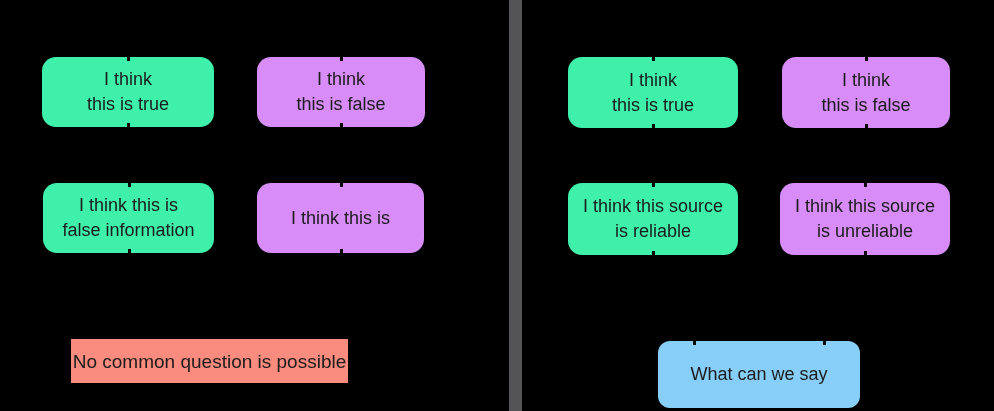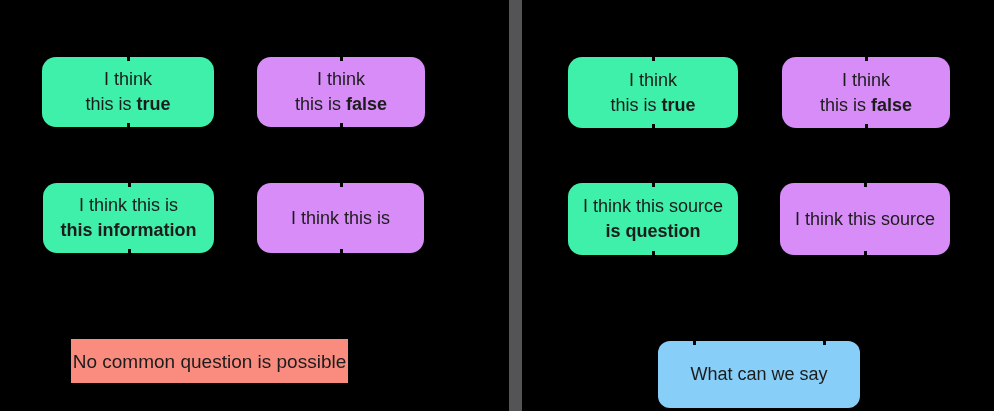--- a/index.html
+++ b/index.html
@@ -18,21 +18,21 @@
   .box{
     position:absolute;
     display:flex;flex-direction:column;
     align-items:center;justify-content:center;
     text-align:center;
     color:#1c1c1c;
     font-size:18px;line-height:25px;
     border-radius:14px;
     white-space:nowrap;
   }
-  .box b{font-weight:bold;}
+  .box b{font-weight:normal;}
   
   .pos-l1{left:42px;top:57px;width:172px;height:70px;}
   .pos-l2{left:257px;top:57px;width:168px;height:70px;}
   .pos-l3{left:43px;top:183px;width:171px;height:70px;}
   .pos-l4{left:257px;top:183px;width:167px;height:70px;}
   .pos-r1{left:568px;top:57px;width:170px;height:71px;}
   .pos-r2{left:782px;top:57px;width:168px;height:71px;}
   .pos-r3{left:568px;top:183px;width:170px;height:72px;}
   .pos-r4{left:780px;top:183px;width:170px;height:72px;}
   
@@ -65,21 +65,21 @@
   <div class="box pos-l2" style="background: rgb(215, 140, 247);">
     <span class="notch notch-top"></span>
     <div>I think</div>
     <div><span>this is </span><b>false</b></div>
     <span class="notch notch-bottom"></span>
   </div>
 
   <div class="box pos-l3" style="background: rgb(62, 240, 169);">
     <span class="notch notch-top"></span>
     <div>I think this is</div>
-    <div><span></span><b>this information</b></div>
+    <div><span></span><b>false information</b></div>
     <span class="notch notch-bottom"></span>
   </div>
 
   <div class="box pos-l4" style="background: rgb(215, 140, 247);">
     <span class="notch notch-top"></span>
     <div>I think this is</div>
     <span class="notch notch-bottom"></span>
   </div>
 
   <div class="box pos-salmon" style="background: rgb(250, 139, 127);">
@@ -98,27 +98,28 @@
   <div class="box pos-r2" style="background: rgb(215, 140, 247);">
     <span class="notch notch-top"></span>
     <div>I think</div>
     <div><span>this is </span><b>false</b></div>
     <span class="notch notch-bottom"></span>
   </div>
 
   <div class="box pos-r3" style="background: rgb(62, 240, 169);">
     <span class="notch notch-top"></span>
     <div>I think this source</div>
-    <div><span></span><b>is question</b></div>
+    <div><span></span><b>is reliable</b></div>
     <span class="notch notch-bottom"></span>
   </div>
 
   <div class="box pos-r4" style="background: rgb(215, 140, 247);">
     <span class="notch notch-top"></span>
     <div>I think this source</div>
+    <div><span></span><b>is unreliable</b></div>
     <span class="notch notch-bottom"></span>
   </div>
 
   <div class="box pos-blue" style="background: rgb(135, 207, 249); text-align: right;">
     <span class="notch notch-q-left"></span>
     <span class="notch notch-q-right"></span>
     <div>What can we say</div>
   </div>
 
 </div>

